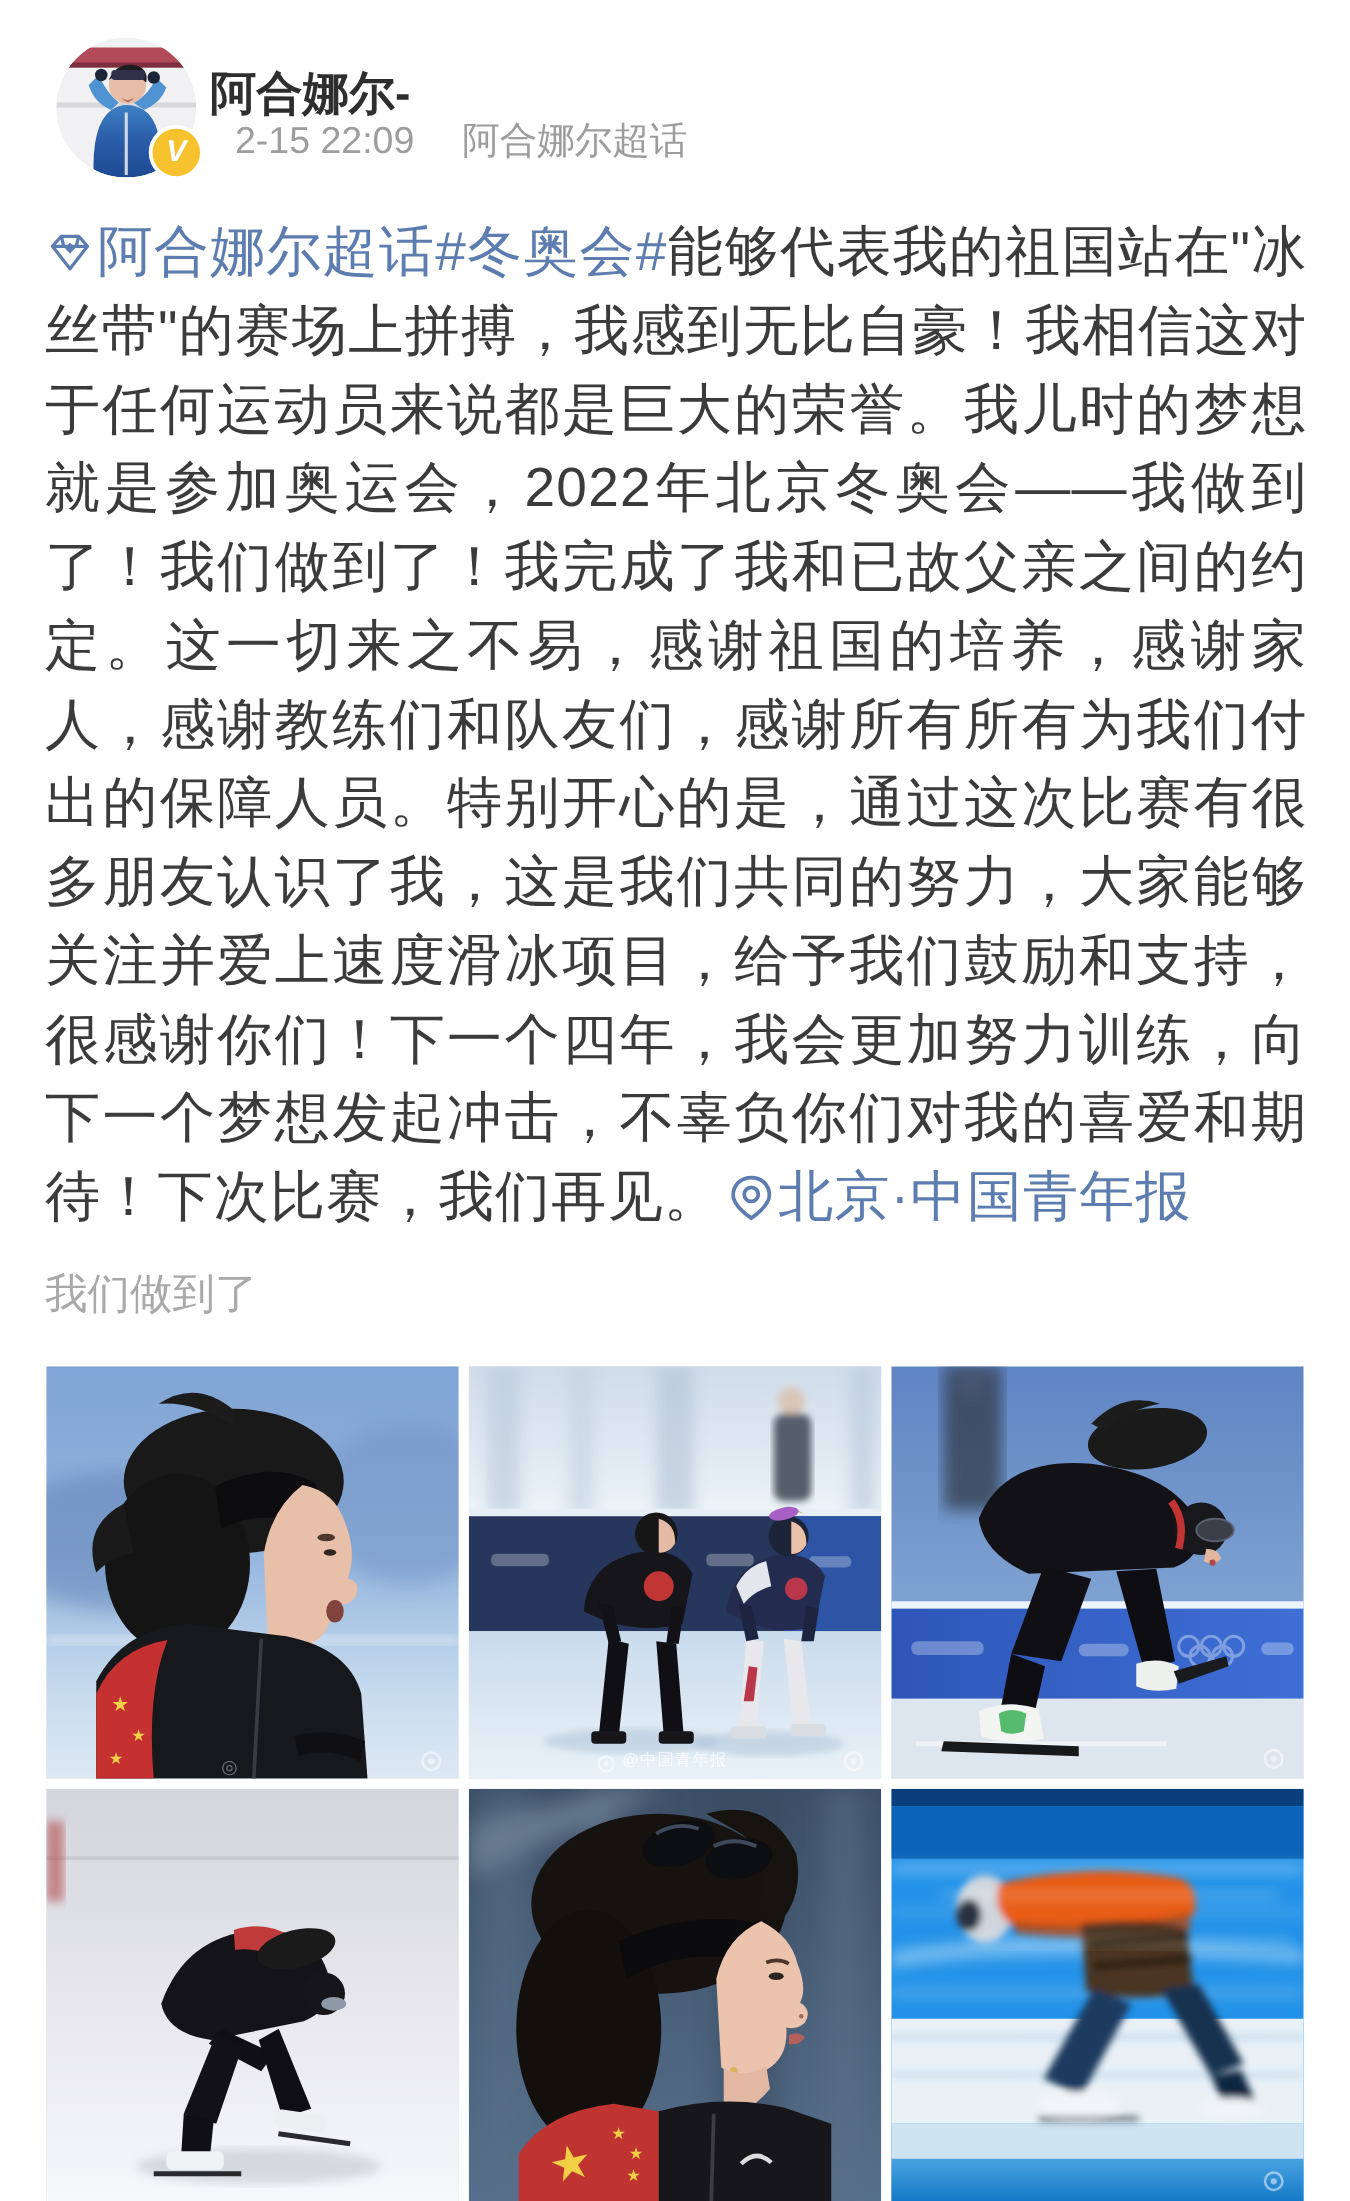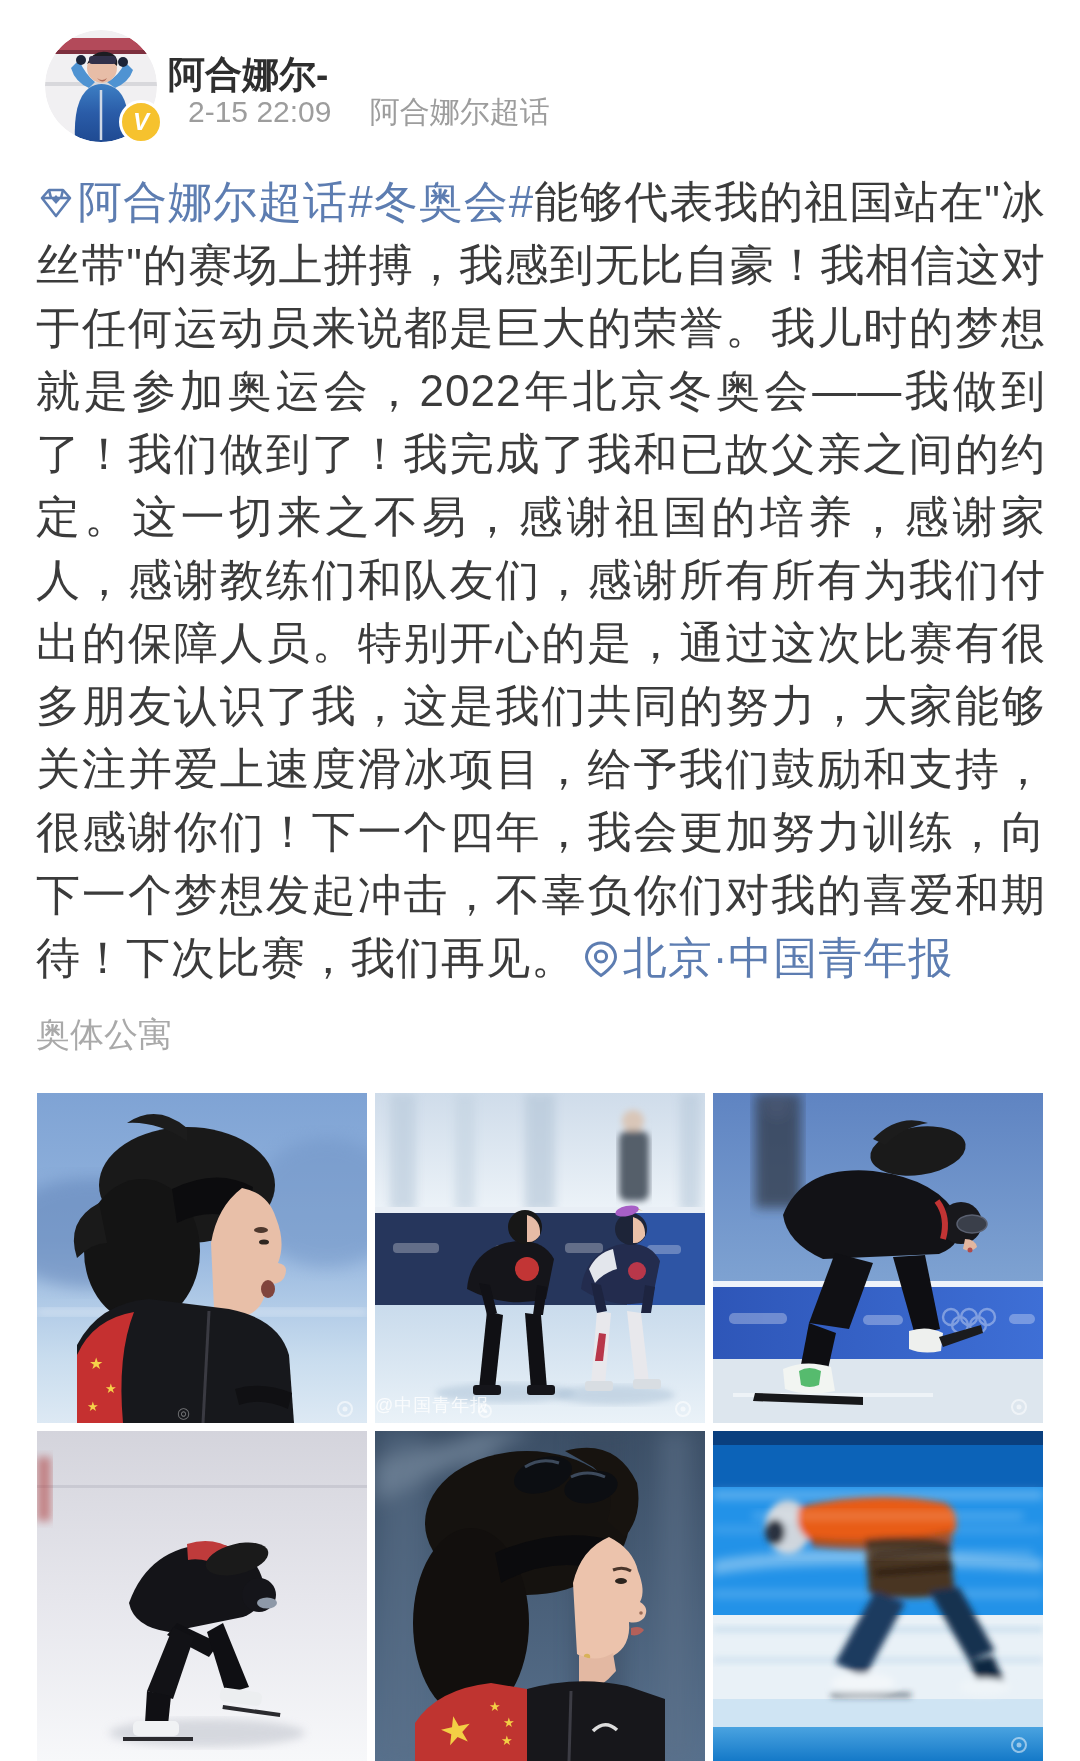--- a/index.html
+++ b/index.html
@@ -32,22 +32,22 @@
     position:absolute;left:36px;top:1012px;font-size:34px;color:#a9a9a9;cursor:pointer;
   }
   
   .grid{
     position:absolute;left:37px;top:1093px;width:1006px;
     display:grid;grid-template-columns:repeat(3,330px);grid-auto-rows:330px;gap:8px;
   }
   .ph{position:relative;width:330px;height:330px;overflow:hidden;margin:0;padding:0;background:#dfe7f0;}
   .ph svg{display:block;}
   .wm-center{
-    position:absolute;left:0;right:0;bottom:6px;text-align:left;
-    font-size:18px;color:rgba(255,255,255,0.78);letter-spacing:1px;
+    position:absolute;left:0;right:0;bottom:6px;text-align:center;
+    font-size:13px;color:rgba(255,255,255,0.78);letter-spacing:1px;
   }
 </style>
 </head>
 <body>
 
 <div class="header">
   <div class="avatar-wrap">
     <svg class="avatar" viewBox="0 0 112 112">
       <defs>
         <clipPath id="avclip">
@@ -93,21 +93,21 @@
           <line x1="13" y1="7" x2="15" y2="15"></line>
           <line x1="27" y1="7" x2="25" y2="15"></line>
         </g>
         <polygon points="20,12 24,16.5 20,21 16,16.5" fill="#5d7db1"></polygon>
       </svg><span>阿合娜尔超话</span></span><span class="blue">#冬奥会#</span><span>能够代表我的祖国站在"冰丝带"的赛场上拼搏，我感到无比自豪！我相信这对于任何运动员来说都是巨大的荣誉。我儿时的梦想就是参加奥运会，2022年北京冬奥会——我做到了！我们做到了！我完成了我和已故父亲之间的约定。这一切来之不易，感谢祖国的培养，感谢家人，感谢教练们和队友们，感谢所有所有为我们付出的保障人员。特别开心的是，通过这次比赛有很多朋友认识了我，这是我们共同的努力，大家能够关注并爱上速度滑冰项目，给予我们鼓励和支持，很感谢你们！下一个四年，我会更加努力训练，向下一个梦想发起冲击，不辜负你们对我的喜爱和期待！下次比赛，我们再见。</span><span class="blue"> <svg class="inline-ic" width="40" height="40" viewBox="0 0 40 40">
         <path d="M20,4 C28.5,4 34.5,10.2 34.5,18.2 C34.5,27 20,36.5 20,36.5 C20,36.5 5.5,27 5.5,18.2 C5.5,10.2 11.5,4 20,4 Z" fill="none" stroke="#5d7db1" stroke-width="3"></path>
         <circle cx="20" cy="17.5" r="5.6" fill="none" stroke="#5d7db1" stroke-width="3"></circle>
       </svg><span>北京·中国青年报</span></span>
 </div>
 
-<div class="translate">奥体公寓</div>
+<div class="translate">我们做到了</div>
 
 <div class="grid">
 
   <figure class="ph">
     <svg width="330" height="330" viewBox="0 0 330 330">
       <defs>
         <linearGradient id="p1bg" x1="0" y1="0" x2="0" y2="1">
           <stop offset="0" stop-color="#7fa3d4"></stop>
             <stop offset="0.45" stop-color="#94b5de"></stop>
           <stop offset="0.8" stop-color="#c8dcee"></stop>

